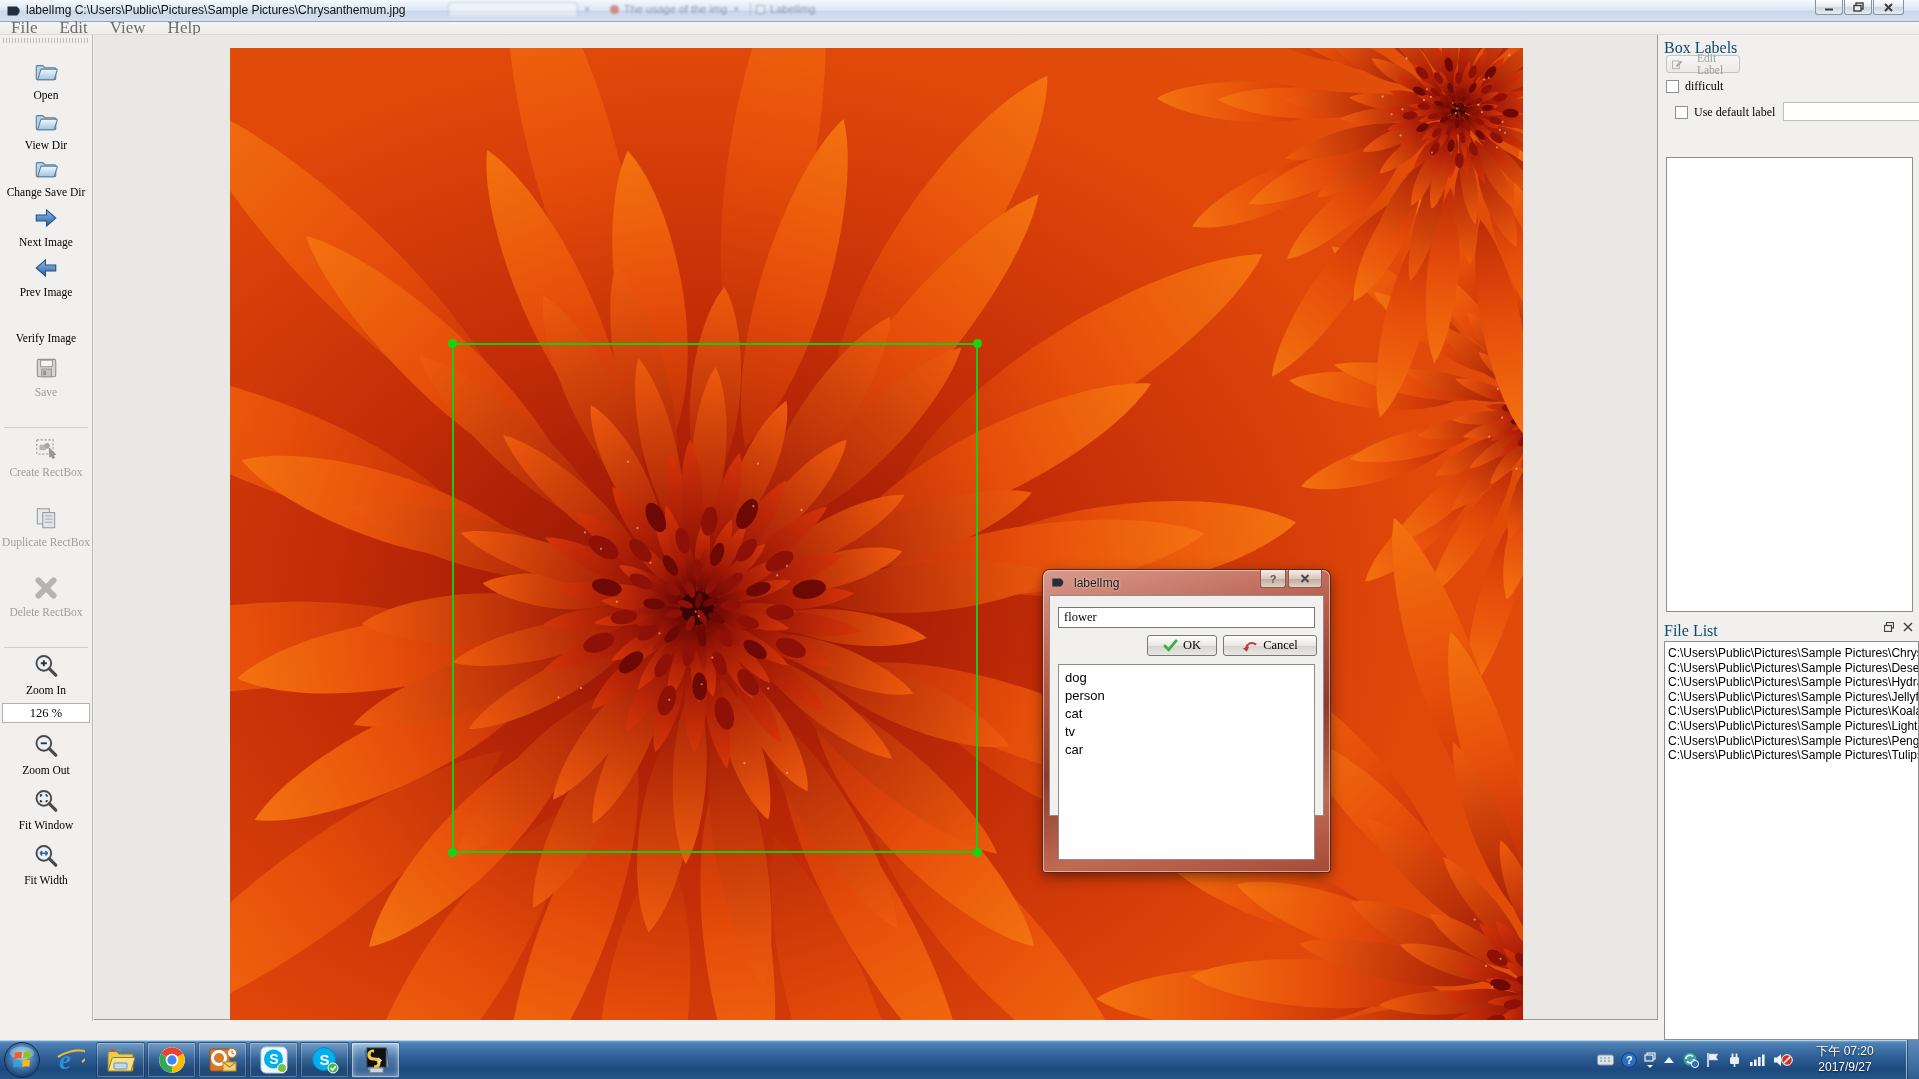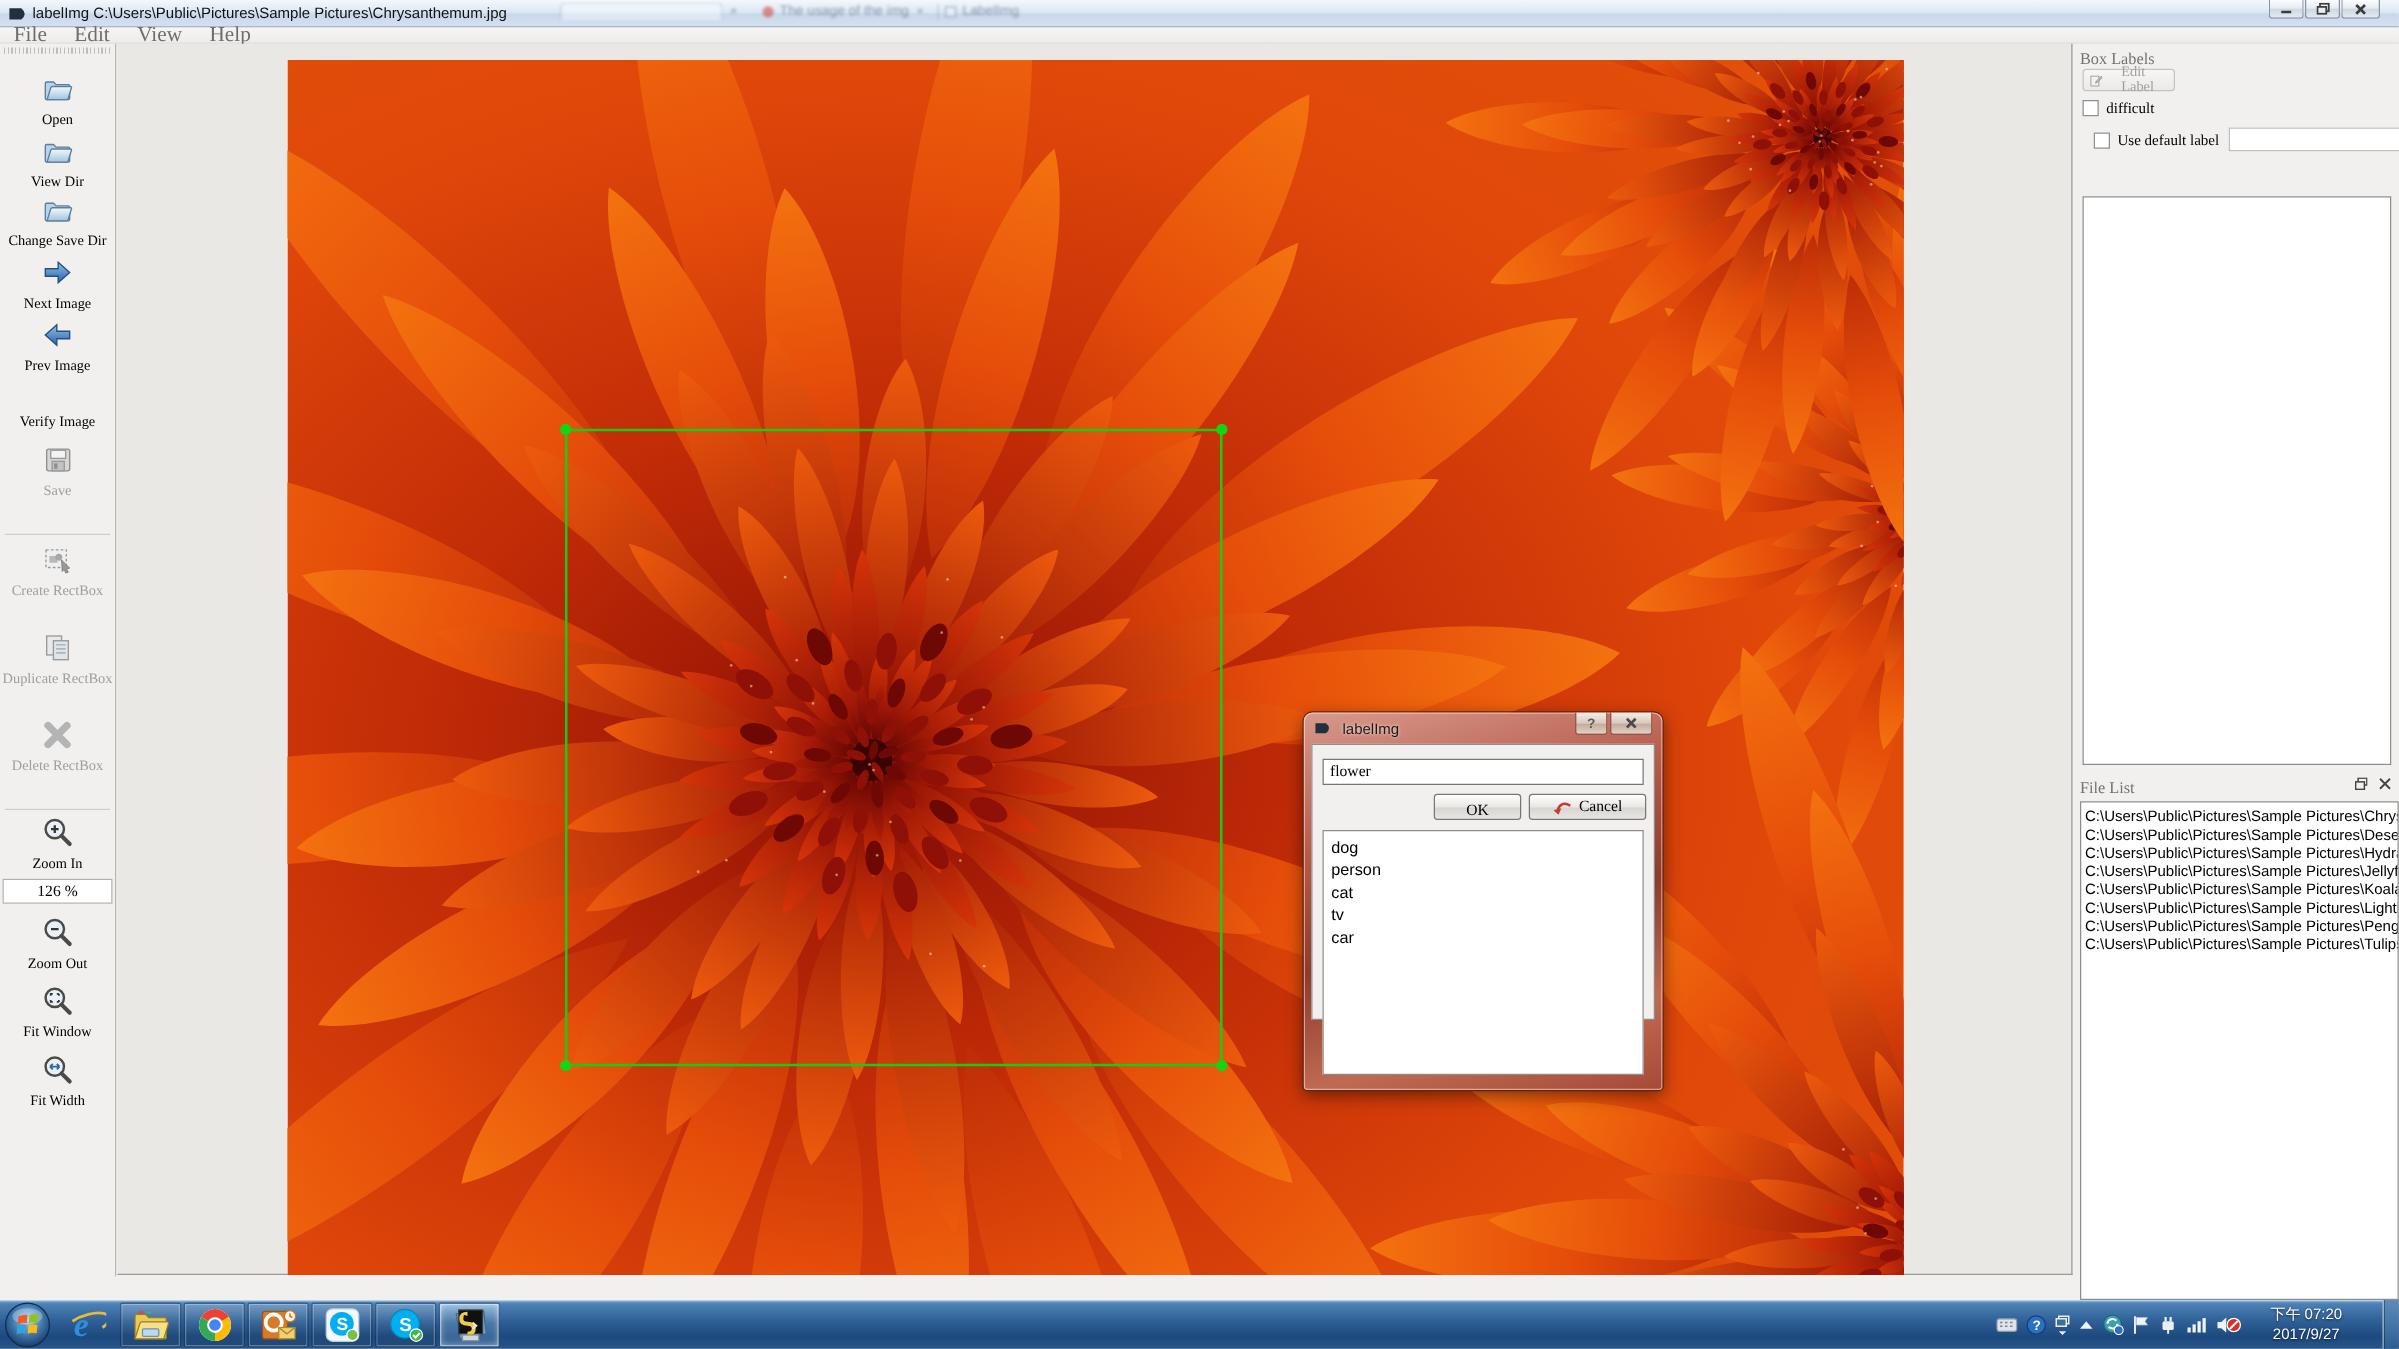--- a/index.html
+++ b/index.html
@@ -51,21 +51,21 @@
   .canvas { position:absolute; left:94px; top:35px; width:1564px; height:985px;
     background:#e9e8e5; border-right:1px solid #9c9a97; border-bottom:1px solid #9c9a97; }
   .photo { position:absolute; left:136px; top:13px; width:1293px; height:972px; }
   .bbox { position:absolute; border:2px solid #17cb17; }
   .bbox .h { position:absolute; width:9px; height:9px; border-radius:50%; background:#15d415; }
   .h.tl{left:-6px;top:-6px;} .h.tr{right:-6px;top:-6px;} .h.bl{left:-6px;bottom:-6px;} .h.br{right:-6px;bottom:-6px;}
   .statusbar { position:absolute; left:0; top:1021px; width:1919px; height:19px; background:#f1f0ee; }
 
   
   .rightpanel { position:absolute; left:1660px; top:35px; width:259px; height:1005px; background:#f1f0ee; }
-  .dock-title { font-family:"Liberation Serif", serif; font-size:13px; color:#737373; }
+  .dock-title { font-family:"Liberation Serif", serif; font-size:16px; color:#0c4a6e; }
   .bl-title { position:absolute; left:4px; top:4px; }
   .editbtn { position:absolute; left:6px; top:20px; width:74px; height:18px;
     background:linear-gradient(#f7f6f5,#eceae8); border:1px solid #c6c4c1; border-radius:3px;
     display:flex; align-items:center; gap:15px; padding:0 5px; color:#9e9e9e;
     font-family:"Liberation Serif", serif; font-size:11.5px; }
   .chkrow { position:absolute; display:flex; align-items:center; gap:6px;
     font-family:"Liberation Serif", serif; font-size:12px; color:#000; }
   .chk { width:13px; height:13px; background:#fff; border:1px solid #8f8f8f; }
   .deflabel-input { position:absolute; left:108px; top:-3px; width:143px; height:19px;
     background:#fff; border:1px solid #c0bfbc; }
@@ -92,21 +92,21 @@
     font-size:11px; color:#5a5a5a; font-weight:bold; }
   .db-help { right:44px; width:26px; } .db-close { right:8px; width:34px; }
   .dlg-body { position:absolute; left:6px; top:25px; width:275px; height:221px;
     background:#f1f0ee; border:1px solid #8f8d8a; }
   .dlg-input { position:absolute; left:8px; top:11px; width:257px; height:21px; background:#fff;
     border:1px solid #787672; font-family:"Liberation Serif", serif; font-size:12.5px; padding:0 5px; color:#000; }
   .dlg-ok, .dlg-cancel { position:absolute; top:39px; height:21px;
     background:linear-gradient(#fefefe,#e9e7e4 50%,#d8d5d1 55%,#e8e6e3); border:1px solid #7a7874;
     border-radius:3px; display:flex; align-items:center; justify-content:center; gap:5px;
     font-family:"Liberation Serif", serif; font-size:12.5px; color:#000; }
-  .dlg-ok { left:97px; width:70px;flex-direction:column; } .dlg-cancel { left:173px; width:94px; }
+  .dlg-ok { left:97px; width:70px; } .dlg-cancel { left:173px; width:94px; }
   .dlg-list { position:absolute; left:8px; top:68px; width:257px; height:196px; background:#fff;
     border:1px solid #8f8d8a; padding:4px 0 0 6px; }
   .dlg-list .opt { font-size:13px; line-height:18px; color:#000; }
 
   
   .taskbar { position:absolute; left:0; top:1040px; width:1919px; height:39px;
     background:linear-gradient(180deg,#7fb0dd 0%,#4d81b4 8%,#2d5e95 45%,#1d4a7e 75%,#26558a 100%);
     box-shadow:inset 0 1px 0 rgba(255,255,255,.45); }
   .tb-apps { position:absolute; left:44px; top:0; height:39px; display:flex; align-items:center; }
   .orb { position:absolute; left:3px; top:1px; }

